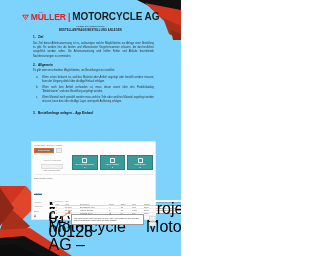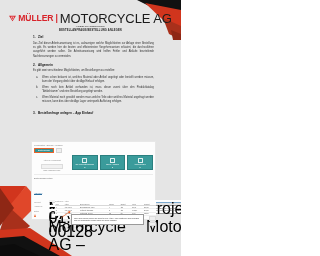--- a/index.html
+++ b/index.html
@@ -3,41 +3,41 @@
 <meta charset="utf-8">
 <style>
   html,body{margin:0;padding:0;}
   body{
     width:181px;height:256px;
     background:#ffffff;
     font-family:"Liberation Sans",sans-serif;
     overflow:hidden;
     position:relative;
   }
-  .page{position:absolute;inset:0;background:#e5e5e5;overflow:hidden;padding-left:39px;}
+  .page{position:absolute;inset:0;background:#7dd3fc;overflow:hidden;padding-left:39px;}
 
   
   .corner-tr{position:absolute;top:0;right:0;width:62px;height:40px;overflow:hidden;pointer-events:none;}
   .corner-bl{position:absolute;bottom:0;left:0;width:72px;height:70px;overflow:hidden;pointer-events:none;}
   .corner-tr svg,.corner-bl svg{display:block;}
 
   
   .logo-row{
     position:absolute;left:0;right:0;top:12px;
     display:flex;align-items:center;justify-content:center;gap:2px;
     z-index:3;
   }
   .logo-mark{width:7px;height:7px;flex:0 0 auto;}
   .logo-müller{
     color:#d8232a;font-weight:bold;font-size:8.6px;letter-spacing:-0.1px;
     line-height:1;
   }
   .logo-bar{color:#d8232a;font-weight:bold;font-size:8.6px;line-height:1;}
   .logo-moto{
-    color:#1b1b1b;font-weight:normal;font-size:13px;letter-spacing:-0.1px;
+    color:#1b1b1b;font-weight:bold;font-size:10px;letter-spacing:-0.1px;
     line-height:1;
   }
 
   
   .doc-titles{
     position:absolute;left:0;right:0;top:25px;text-align:center;z-index:3;
   }
   .doc-kicker{
     font-size:2.4px;letter-spacing:0.25px;color:#3b3b3b;font-weight:bold;
     line-height:1.5;

